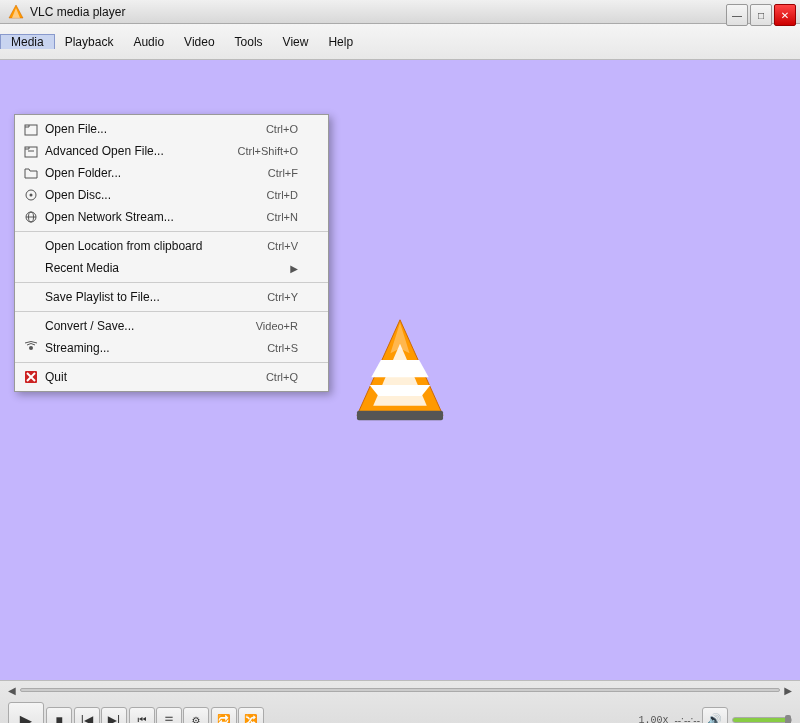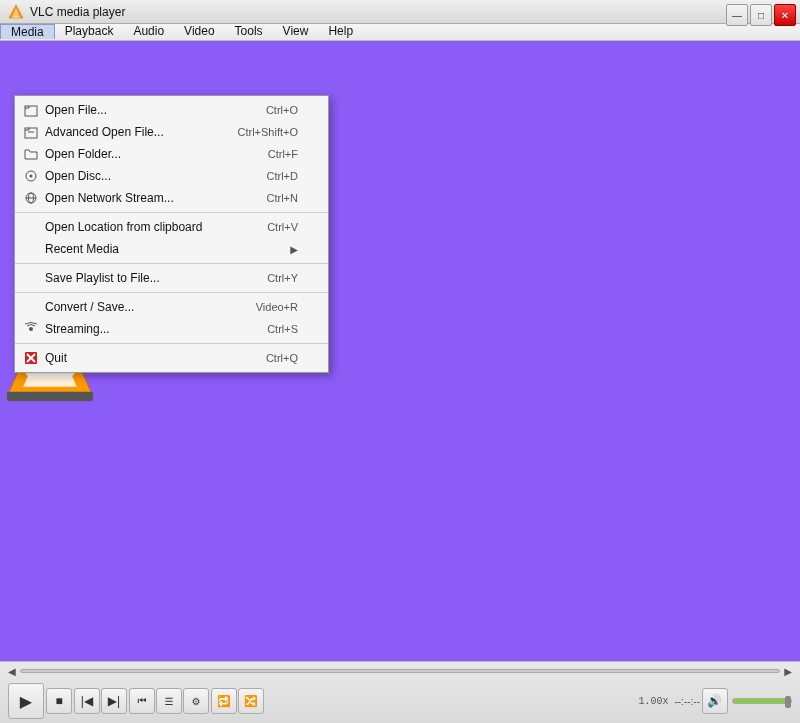--- a/index.html
+++ b/index.html
@@ -50,44 +50,45 @@
       cursor: pointer;
       font-size: 10px;
       color: #333;
       border-radius: 2px;
     }
     .win-btn.close { background: linear-gradient(to bottom, #f44, #c00); color: white; border-color: #900; }
 
     
     #menu-bar {
       background: linear-gradient(to bottom, #f5f5f5, #e8e8e8);
-      height: 17px;
-      display: flex;
-      align-items: flex-start;
+      height: 36px;
+      display: flex;
+      align-items: center;
       border-bottom: 1px solid #bbb;
     }
     .menu-item {
       padding: 0 10px;
       display: flex;
       align-items: center;
       cursor: pointer;
       font-size: 12px;
       color: #111;
       white-space: nowrap;
     }
     .menu-item.active { background: #c8d4f0; border: 1px solid #8899cc; border-bottom: none; }
 
     
     #video-area {
-      background: #8b5cf6;
+      background: #c4b5fd;
       width: 800px;
       height: 620px;
       position: relative;
       display: flex;
       align-items: center;
+      justify-content: center;
     }
 
     
     #vlc-cone {
       width: 100px;
       height: 110px;
     }
 
     
     #media-dropdown {

